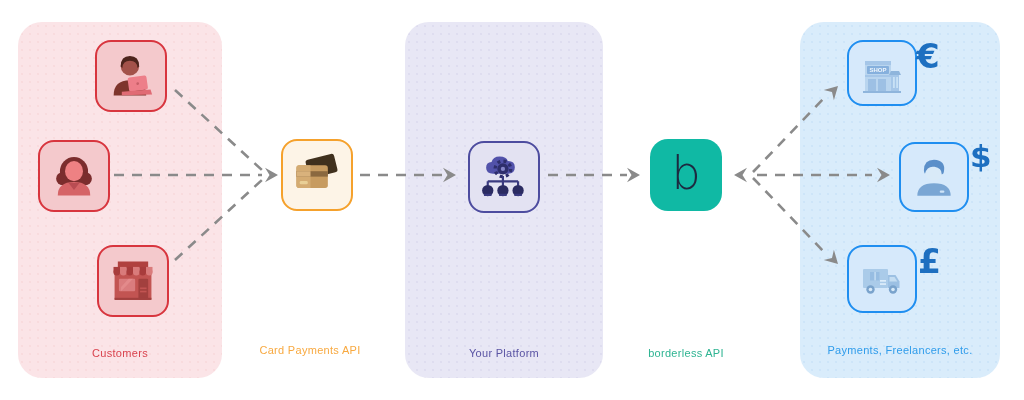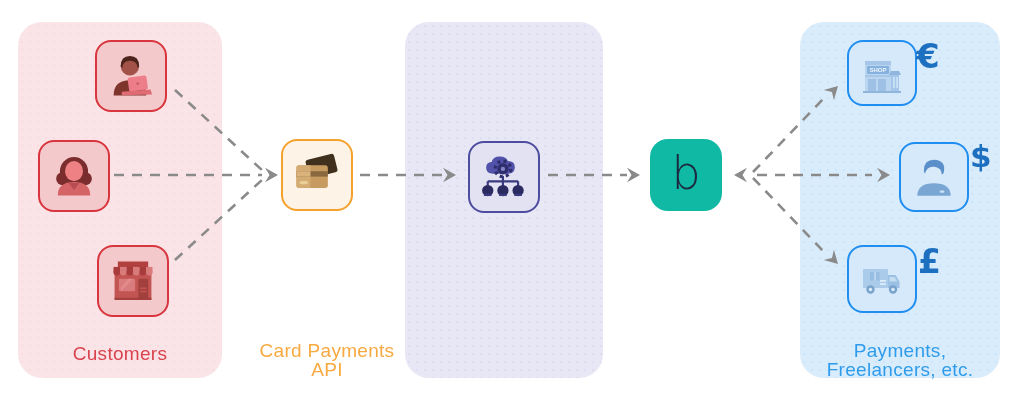--- a/index.html
+++ b/index.html
@@ -13,21 +13,21 @@
       background-image:radial-gradient(rgba(90,85,165,.07) 1.1px,transparent 1.2px);}
   .panel-blue{left:800px;width:200px;background-color:var(--blue-panel);
       background-image:radial-gradient(rgba(47,140,220,.07) 1.1px,transparent 1.2px);}
   .tile{position:absolute;box-sizing:border-box;border-radius:16px;
         display:flex;align-items:center;justify-content:center;}
   .tile-red{border:2.5px solid var(--red-accent);background:var(--pink-tile);}
   .tile-orange{border:2.5px solid var(--orange-accent);background:var(--cream-tile);}
   .tile-purple{border:2.5px solid var(--purple-accent);background:var(--purple-tile);}
   .tile-blue{border:2.5px solid var(--blue-accent);background:var(--blue-tile);}
   .tile-teal{background:var(--teal);border:none;border-radius:18px;}
-  .plabel{position:absolute;font-size:19px;line-height:19px;text-align:center;
+  .plabel{position:absolute;font-size:11px;line-height:19px;text-align:center;
           font-weight:500;letter-spacing:.3px;}
   .lbl-red{color:var(--red-text);}
   .lbl-orange{color:var(--orange-text);}
   .lbl-purple{color:var(--purple-text);}
   .lbl-teal{color:var(--teal-text);}
   .lbl-blue{color:var(--blue-text);}
   .currency{position:absolute;font-weight:700;color:var(--currency-blue);
             font-family:"DejaVu Sans",sans-serif;}
   .b-letter{font-family:"DejaVu Sans",sans-serif;font-weight:300;font-size:46px;
             color:var(--navy-letter);line-height:1;transform:translateY(-2px);}
@@ -184,16 +184,18 @@
       <circle cx="35" cy="34.5" r="4.2" fill="#7aa3cc"></circle>
         <circle cx="35" cy="34.5" r="1.8" fill="#d8eaf8"></circle>
     </svg>
   </div>
 
   <div class="currency" style="left:916px;top:36px;font-size:34px;">€</div>
   <div class="currency" style="left:970px;top:138px;font-size:31px;">$</div>
   <div class="currency" style="left:918px;top:242px;font-size:33px;">£</div>
 
   <div class="plabel lbl-red" style="left:18px;width:204px;top:344px;">Customers</div>
-  <div class="plabel lbl-orange" style="left:247px;width:160px;top:341px;">Card Payments API</div>
+  <div class="plabel lbl-orange" style="left:230px;width:160px;top:341px;">Card Payments API</div>
+  <div class="plabel lbl-purple" style="left:405px;width:198px;top:344px;">Your Platform</div>
+  <div class="plabel lbl-teal" style="left:606px;width:160px;top:344px;">borderless API</div>
   <div class="plabel lbl-blue" style="left:800px;width:200px;top:341px;">Payments, Freelancers, etc.</div>
 
 </div>
 
 </body></html>

